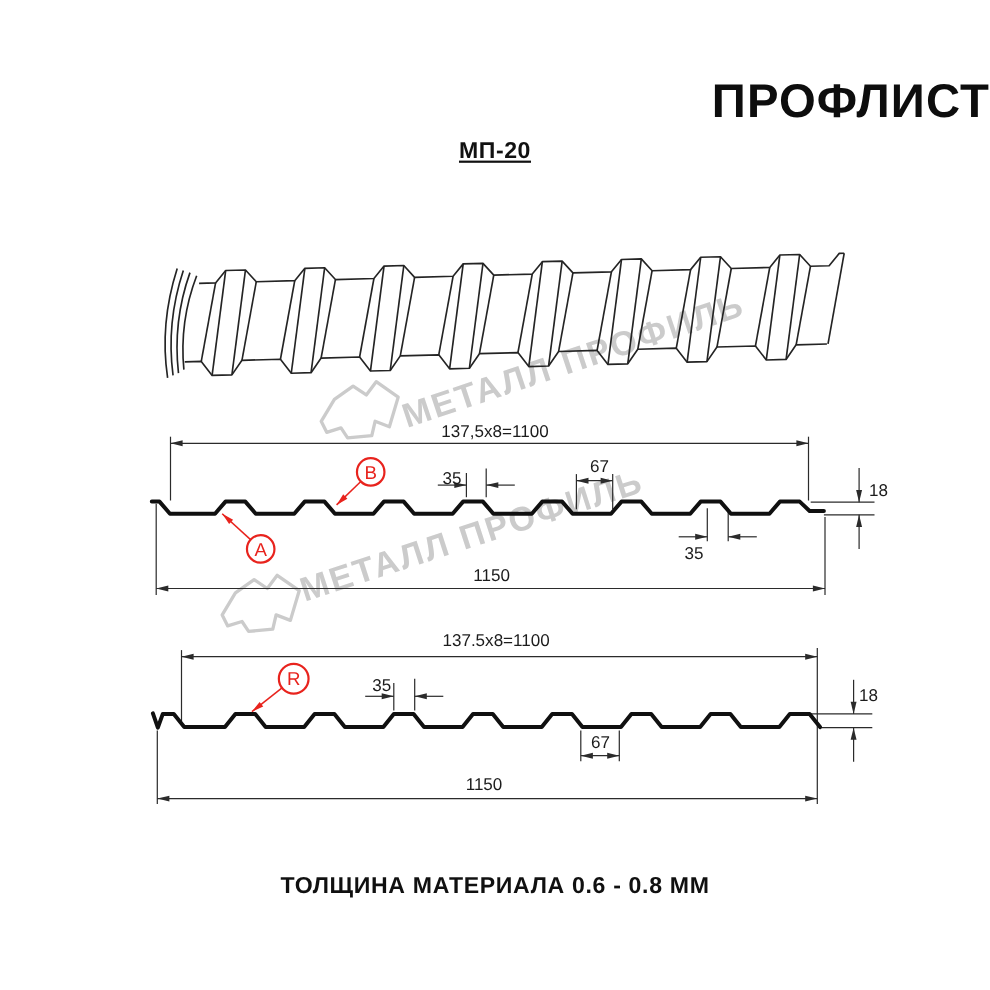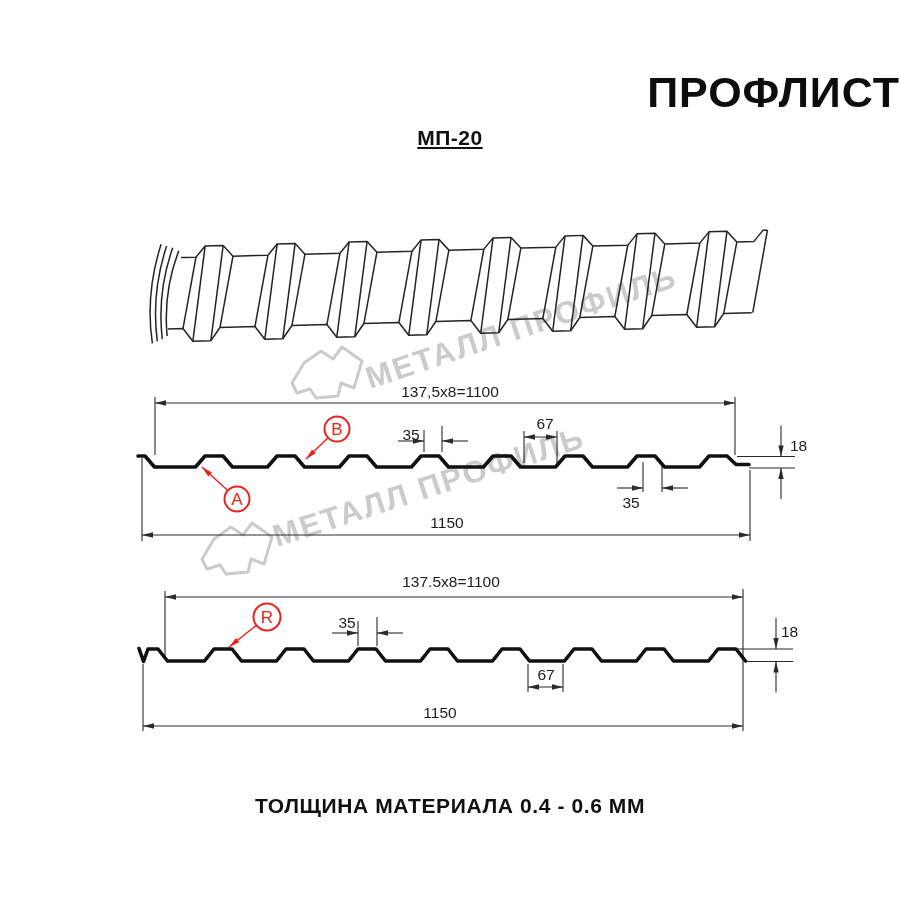--- a/index.html
+++ b/index.html
@@ -170,14 +170,14 @@
       </g>
     <text class="dim-t" x="451" y="587" text-anchor="middle">137.5x8=1100</text>
     <text class="dim-t" x="347" y="628" text-anchor="middle">35</text>
     <text class="dim-t" x="546" y="680" text-anchor="middle">67</text>
     <text class="dim-t" x="781" y="637">18</text>
     <text class="dim-t" x="440" y="718" text-anchor="middle">1150</text>
     <circle class="red-c" cx="267" cy="617" r="13.5"></circle>
     <text class="red-t" x="267" y="623" text-anchor="middle">R</text>
   </svg>
 
-  <div class="footer">ТОЛЩИНА МАТЕРИАЛА 0.4 - 0.6 ММ</div>
+  <div class="footer">ТОЛЩИНА МАТЕРИАЛА 0.6 - 0.8 ММ</div>
 </div>
 
 </body></html>

